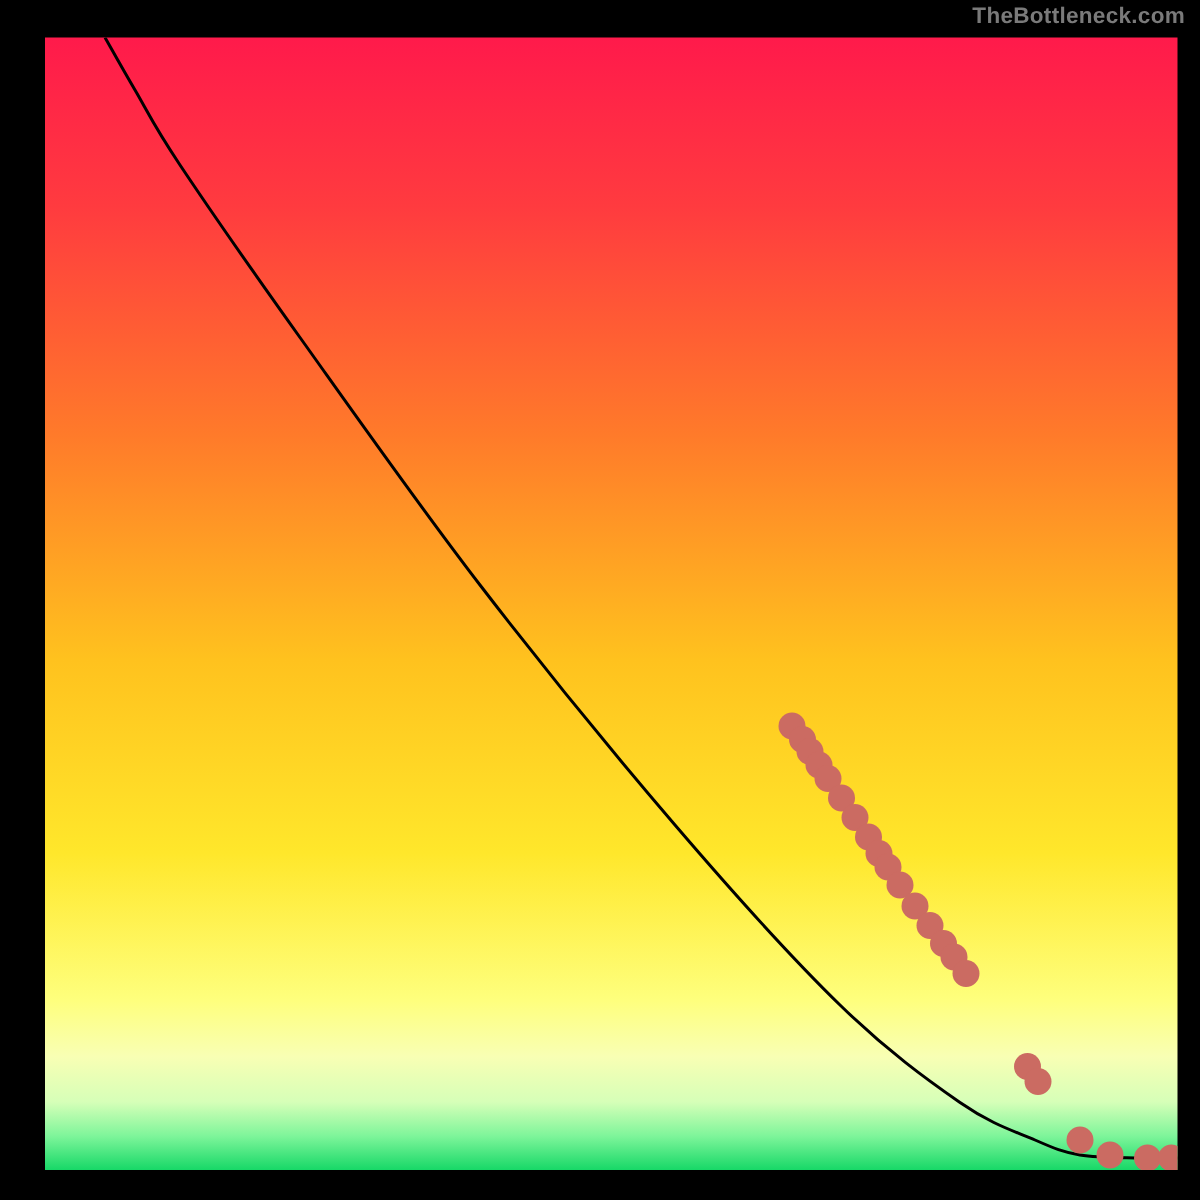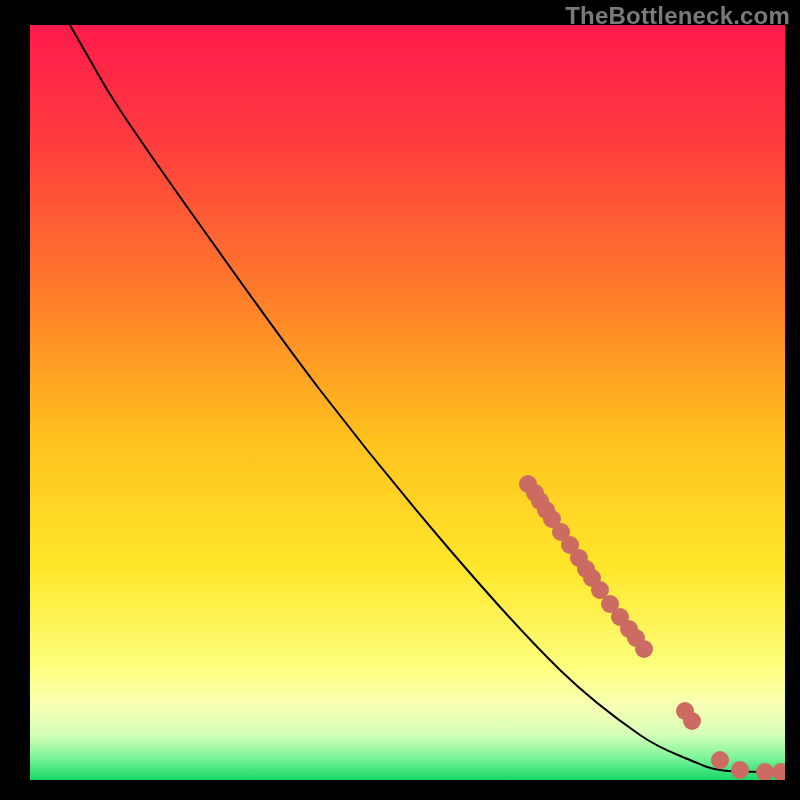--- a/index.html
+++ b/index.html
@@ -15,21 +15,21 @@
     left: 0;
     top: 0;
     width: 800px;
     height: 800px;
   }
   .watermark {
     position: absolute;
     top: 2px;
     right: 10px;
     font-family: Arial, Helvetica, sans-serif;
-    font-size: 24px;
+    font-size: 15px;
     font-weight: 600;
     color: #7a7a7a;
     letter-spacing: 0.2px;
   }
   svg {
     position: absolute;
     left: 0;
     top: 0;
   }
 </style>

